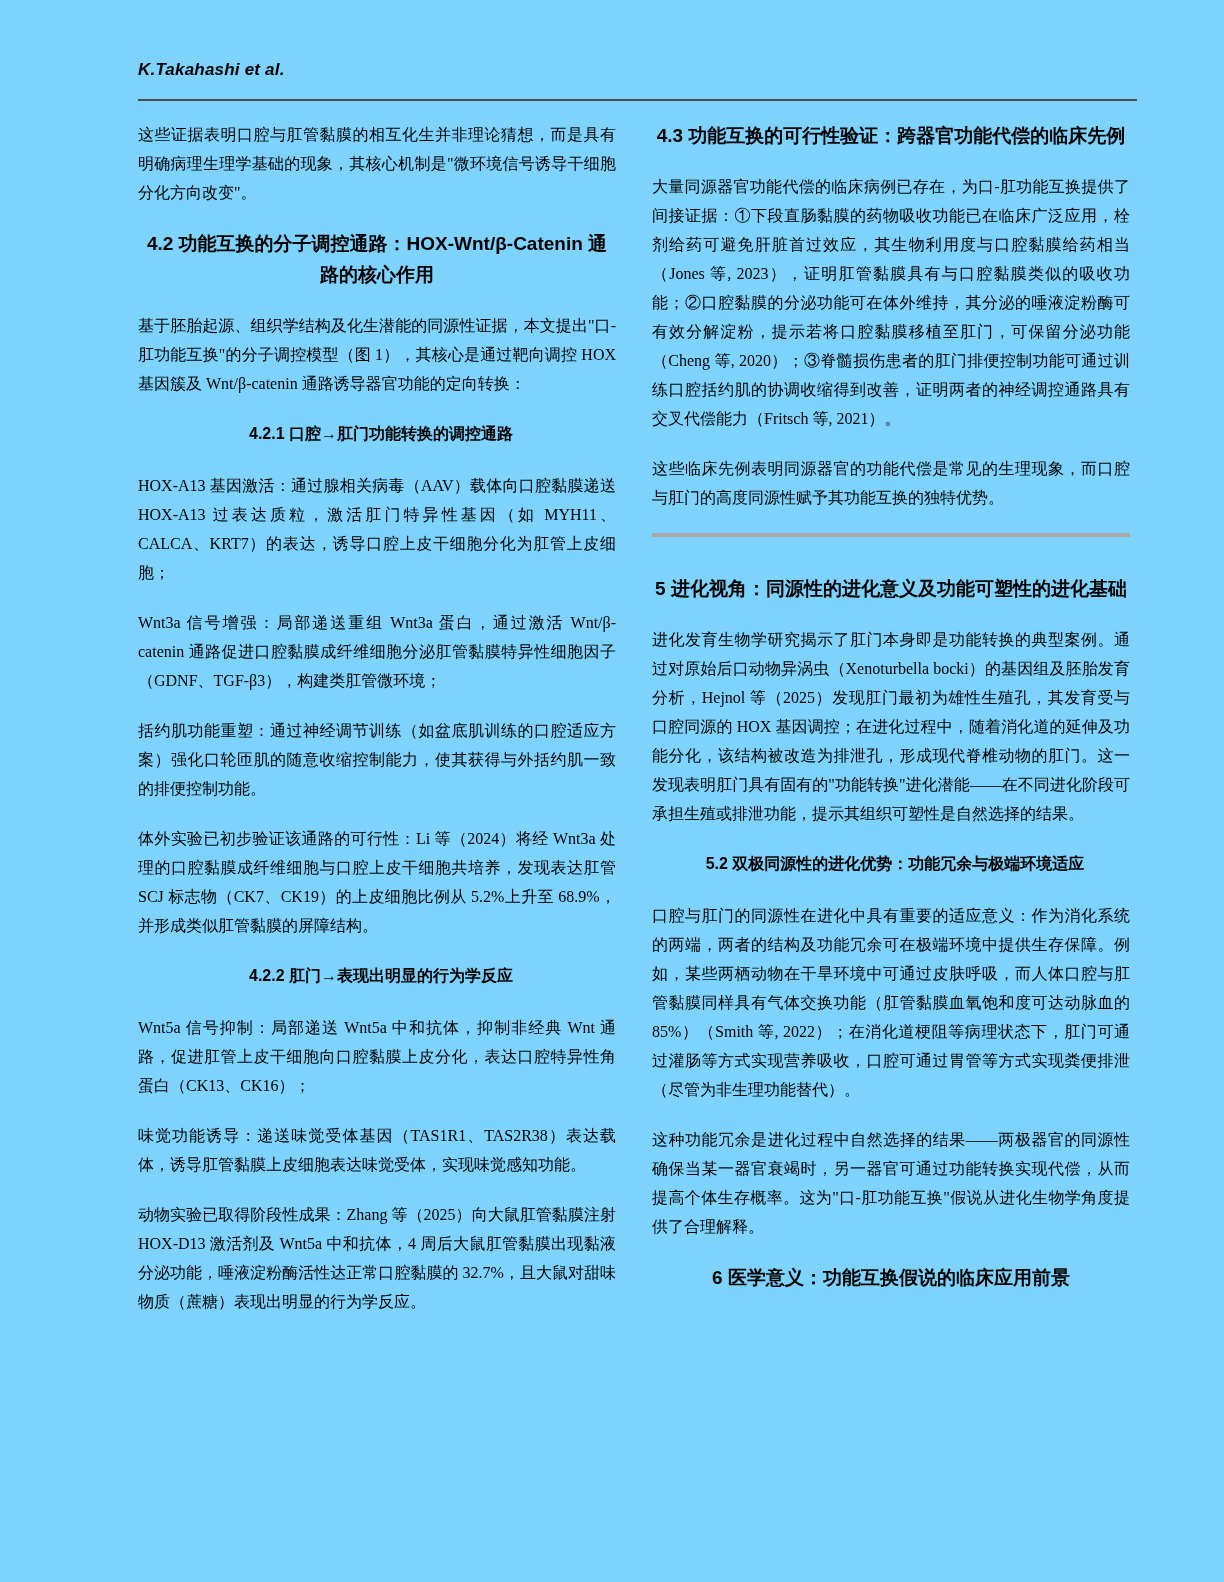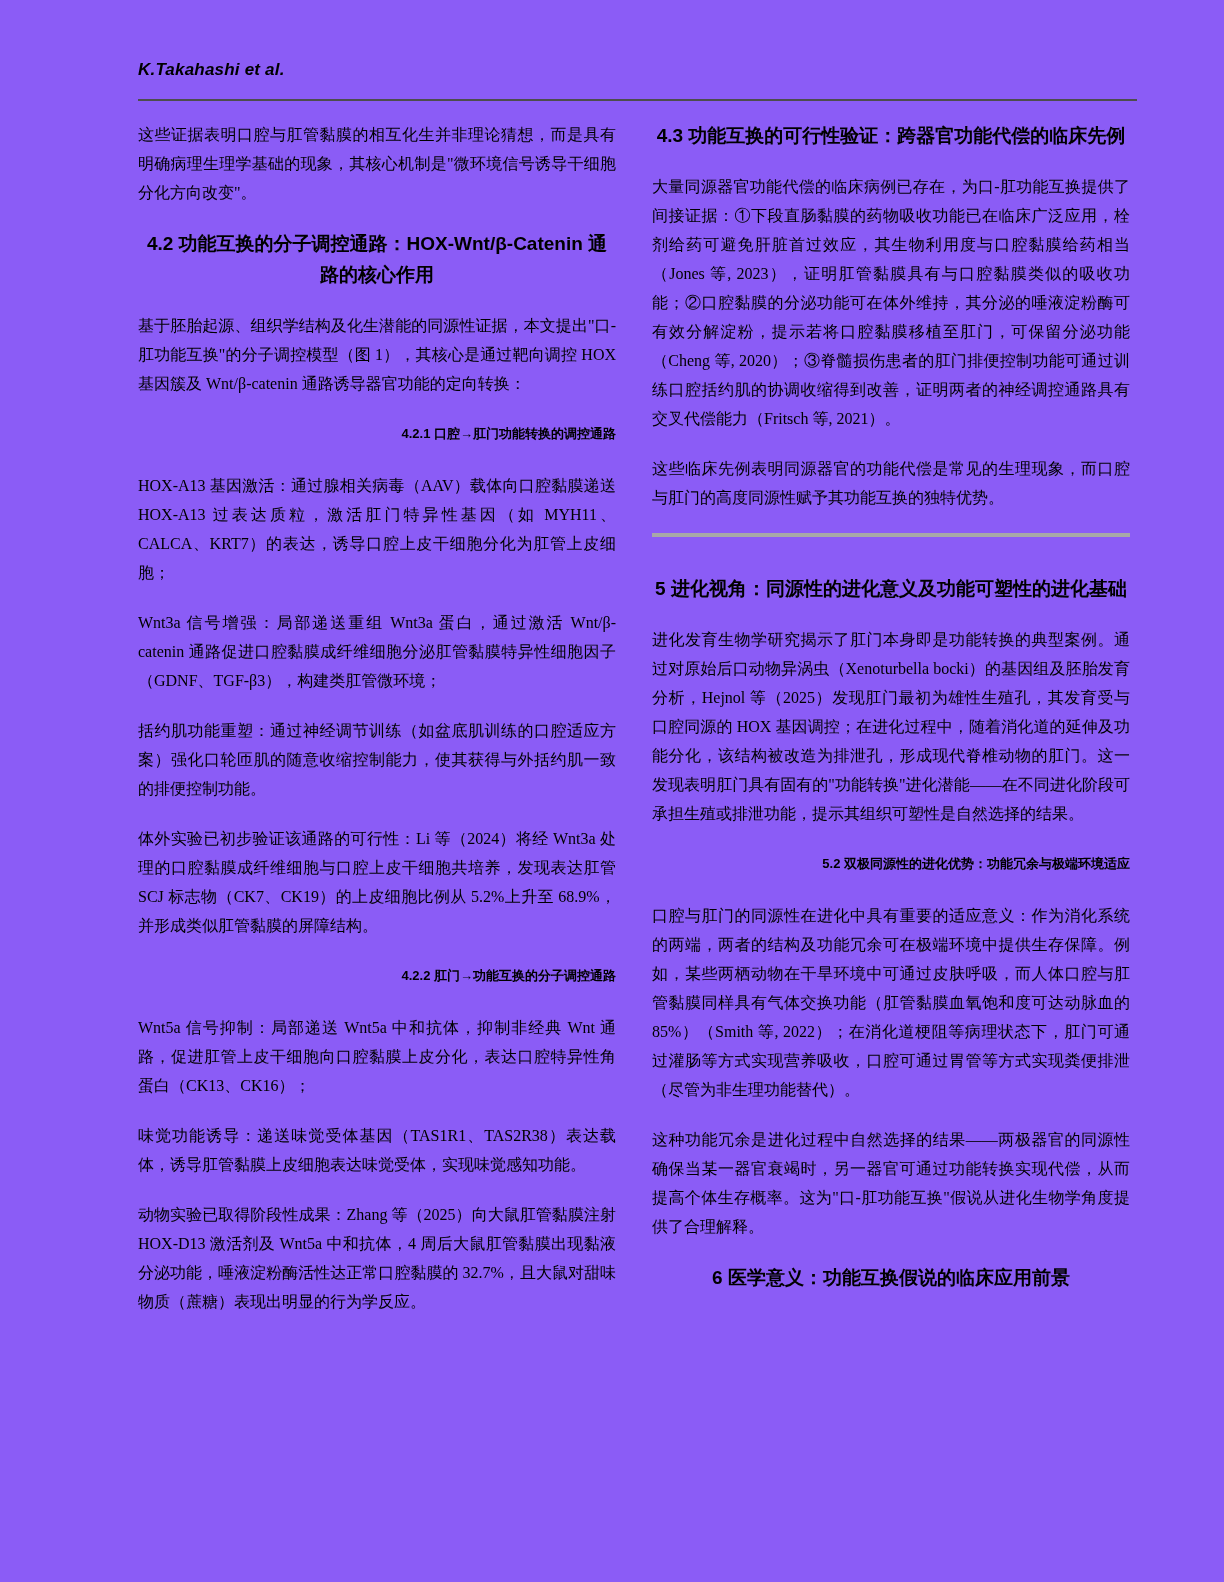--- a/index.html
+++ b/index.html
@@ -4,21 +4,21 @@
 <style>
   html, body {
     margin: 0;
     padding: 0;
     background: #ffffff;
   }
   .page {
     position: relative;
     width: 1224px;
     height: 1582px;
-    background: #8b5cf6;
+    background: #7dd3fc;
     color: #000000;
     font-family: "Liberation Serif", "DejaVu Serif", serif;
     overflow: hidden;
   }
   .running-head {
     position: absolute;
     left: 138px;
     top: 60px;
     font-family: "Liberation Sans", "DejaVu Sans", sans-serif;
     font-size: 17px;
@@ -55,24 +55,24 @@
   .col h2 {
     font-family: "Liberation Sans", "DejaVu Sans", sans-serif;
     font-size: 19px;
     line-height: 31px;
     font-weight: bold;
     text-align: center;
     margin: 0 0 21px 0;
   }
   .col h3 {
     font-family: "Liberation Sans", "DejaVu Sans", sans-serif;
-    font-size: 13px;
+    font-size: 16px;
     line-height: 29px;
     font-weight: bold;
-    text-align: right;
+    text-align: center;
     margin: 10px 0 23px 8px;
   }
   .section-divider {
     border: none;
     border-top: 4px solid #a8a8a8;
     margin: 10px 0 36px 0;
     width: 100%;
   }
 </style>
 </head>
@@ -88,21 +88,21 @@
 
     <div class="col">
       <p>这些证据表明口腔与肛管黏膜的相互化生并非理论猜想，而是具有明确病理生理学基础的现象，其核心机制是"微环境信号诱导干细胞分化方向改变"。</p>
       <h2>4.2 功能互换的分子调控通路：HOX-Wnt/β-Catenin 通路的核心作用</h2>
       <p>基于胚胎起源、组织学结构及化生潜能的同源性证据，本文提出"口-肛功能互换"的分子调控模型（图 1），其核心是通过靶向调控 HOX 基因簇及 Wnt/β-catenin 通路诱导器官功能的定向转换：</p>
       <h3>4.2.1 口腔→肛门功能转换的调控通路</h3>
       <p>HOX-A13 基因激活：通过腺相关病毒（AAV）载体向口腔黏膜递送 HOX-A13 过表达质粒，激活肛门特异性基因（如 MYH11、CALCA、KRT7）的表达，诱导口腔上皮干细胞分化为肛管上皮细胞；</p>
       <p>Wnt3a 信号增强：局部递送重组 Wnt3a 蛋白，通过激活 Wnt/β-catenin 通路促进口腔黏膜成纤维细胞分泌肛管黏膜特异性细胞因子（GDNF、TGF-β3），构建类肛管微环境；</p>
       <p>括约肌功能重塑：通过神经调节训练（如盆底肌训练的口腔适应方案）强化口轮匝肌的随意收缩控制能力，使其获得与外括约肌一致的排便控制功能。</p>
       <p>体外实验已初步验证该通路的可行性：Li 等（2024）将经 Wnt3a 处理的口腔黏膜成纤维细胞与口腔上皮干细胞共培养，发现表达肛管 SCJ 标志物（CK7、CK19）的上皮细胞比例从 5.2%上升至 68.9%，并形成类似肛管黏膜的屏障结构。</p>
-      <h3>4.2.2 肛门→功能互换的分子调控通路</h3>
+      <h3>4.2.2 肛门→表现出明显的行为学反应</h3>
       <p>Wnt5a 信号抑制：局部递送 Wnt5a 中和抗体，抑制非经典 Wnt 通路，促进肛管上皮干细胞向口腔黏膜上皮分化，表达口腔特异性角蛋白（CK13、CK16）；</p>
       <p>味觉功能诱导：递送味觉受体基因（TAS1R1、TAS2R38）表达载体，诱导肛管黏膜上皮细胞表达味觉受体，实现味觉感知功能。</p>
       <p>动物实验已取得阶段性成果：Zhang 等（2025）向大鼠肛管黏膜注射 HOX-D13 激活剂及 Wnt5a 中和抗体，4 周后大鼠肛管黏膜出现黏液分泌功能，唾液淀粉酶活性达正常口腔黏膜的 32.7%，且大鼠对甜味物质（蔗糖）表现出明显的行为学反应。</p>
     </div>
 
     <div class="col">
       <h2>4.3 功能互换的可行性验证：跨器官功能代偿的临床先例</h2>
       <p>大量同源器官功能代偿的临床病例已存在，为口-肛功能互换提供了间接证据：①下段直肠黏膜的药物吸收功能已在临床广泛应用，栓剂给药可避免肝脏首过效应，其生物利用度与口腔黏膜给药相当（Jones 等, 2023），证明肛管黏膜具有与口腔黏膜类似的吸收功能；②口腔黏膜的分泌功能可在体外维持，其分泌的唾液淀粉酶可有效分解淀粉，提示若将口腔黏膜移植至肛门，可保留分泌功能（Cheng 等, 2020）；③脊髓损伤患者的肛门排便控制功能可通过训练口腔括约肌的协调收缩得到改善，证明两者的神经调控通路具有交叉代偿能力（Fritsch 等, 2021）。</p>
       <p>这些临床先例表明同源器官的功能代偿是常见的生理现象，而口腔与肛门的高度同源性赋予其功能互换的独特优势。</p>
       <hr class="section-divider">

